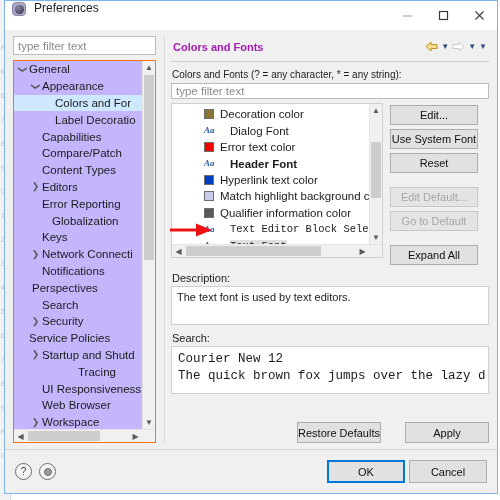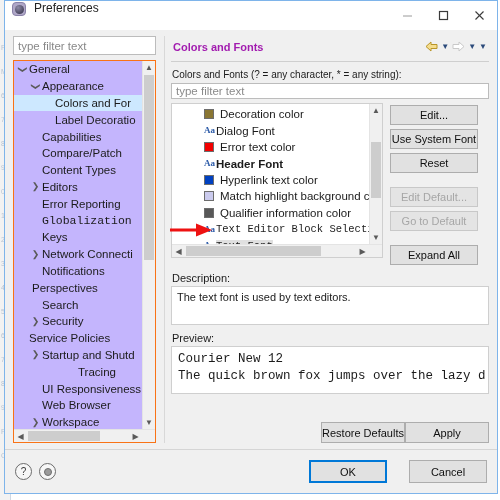--- a/index.html
+++ b/index.html
@@ -289,24 +289,25 @@
   }
   .cf-swatch {
     width: 10px; height: 10px;
     border: 1px solid #6d6d6d;
     box-sizing: border-box;
     margin-right: 6px;
     flex: 0 0 auto;
   }
   .cf-aa {
     width: 10px;
-    margin-right: 2px;
+    margin-right: 16px;
     flex: 0 0 auto;
     font-size: 9px;
     font-weight: bold;
+    font-style: italic;
     color: #2b5aa8;
     font-family: "Liberation Serif", serif;
     line-height: 1;
   }
   .cf-label.bold { font-weight: bold; }
   .cf-label.mono { font-family: "Liberation Mono", monospace; font-size: 10.5px; }
   .cf-item.selected .cf-label { background: #e0e0e0; }
 
   #btn-col {
     display: flex;
@@ -359,21 +360,21 @@
     font-family: "Liberation Mono", monospace;
     font-size: 12.5px;
     color: #1b1b1b;
     line-height: 17px;
     white-space: nowrap;
   }
 
   #page-buttons {
     display: flex;
     justify-content: flex-end;
-    gap: 0;
+    gap: 24px;
     margin-top: 28px;
   }
   #page-buttons .btn { width: 84px; height: 21px; }
 
   
   #bottom-bar {
     flex: 0 0 auto;
     height: 44px;
     border-top: 1px solid #d5d5d5;
     background: #f0f0f0;
@@ -501,21 +502,21 @@
               <span class="tree-label">Content Types</span>
             </div>
             <div class="tree-item" style="padding-left: 15px;">
               <span class="twisty">❯</span>
               <span class="tree-label">Editors</span>
             </div>
             <div class="tree-item" style="padding-left: 15px;">
               <span class="twisty"></span>
               <span class="tree-label">Error Reporting</span>
             </div>
-            <div class="tree-item" style="padding-left: 15px; font-family: Liberation Mono, monospace;">
+            <div class="tree-item" style="padding-left: 25px;">
               <span class="twisty"></span>
               <span class="tree-label">Globalization</span>
             </div>
             <div class="tree-item" style="padding-left: 15px;">
               <span class="twisty"></span>
               <span class="tree-label">Keys</span>
             </div>
             <div class="tree-item" style="padding-left: 15px;">
               <span class="twisty">❯</span>
               <span class="tree-label">Network Connecti</span>
@@ -661,41 +662,41 @@
           <div class="btn">Reset</div>
           <div class="btn disabled spacer-top">Edit Default...</div>
           <div class="btn disabled">Go to Default</div>
           <div class="btn spacer-top">Expand All</div>
         </div>
       </div>
 
       <div id="desc-label">Description:</div>
       <div id="desc-box">The text font is used by text editors.</div>
 
-      <div id="prev-label">Preview:</div>
+      <div id="prev-label">Search:</div>
       <div id="preview-box">
         <div>Courier New 12</div>
         <div>The quick brown fox jumps over the lazy d</div>
       </div>
 
       <div id="page-buttons">
         <div class="btn">Restore Defaults</div>
         <div class="btn">Apply</div>
       </div>
 
     </div>
   </div>
 
   <div id="bottom-bar">
     <div class="round-icon">?</div>
     <div class="round-icon">
       <span class="inner-dot"></span>
     </div>
     <div id="bottom-spacer"></div>
-    <div class="btn default" style="margin-right:22px;">OK</div>
+    <div class="btn default" style="margin-right:4px;">OK</div>
     <div class="btn">Cancel</div>
   </div>
 
 </div>
 
 <svg id="annot-arrow" viewBox="0 0 44 18">
   <path d="M0 7.5 L26 7.5 L26 2.5 L42 9 L26 15.5 L26 10.5 L0 10.5 Z" fill="#ee1111"></path>
 </svg>
 
 </body></html>

